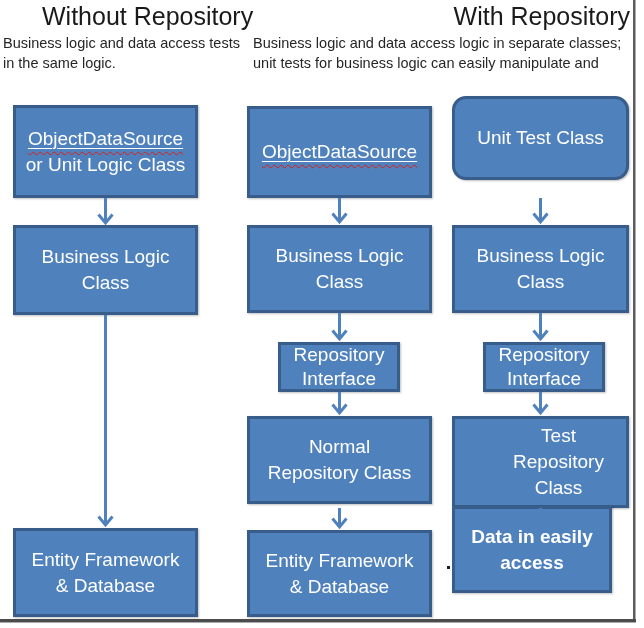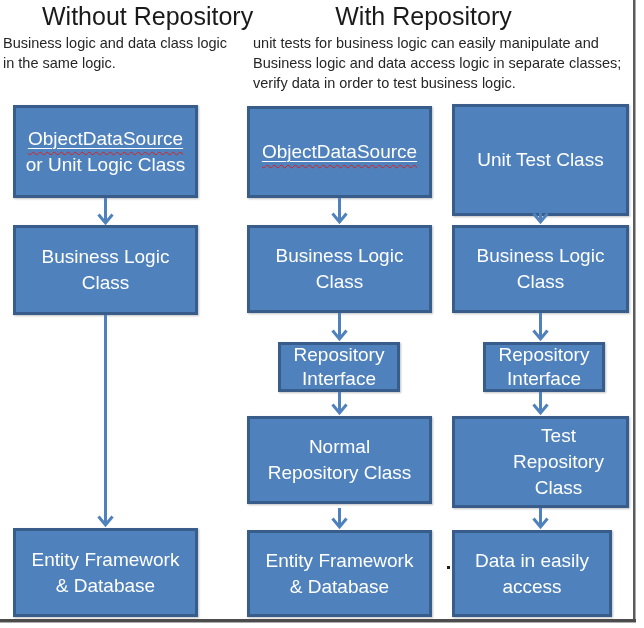--- a/index.html
+++ b/index.html
@@ -33,29 +33,28 @@
   .frame-bottom-light{position:absolute;left:0;top:622px;width:636px;height:1px;background:#ababab;}
   .stray-dot{position:absolute;left:447px;top:566px;width:3px;height:3px;background:#1c1c1c;}
 </style>
 </head>
 <body>
 
 <div class="canvas" style="--box-fill: #4f81bd; --box-border: #385d8a; --arrow: #4f81bd; --squiggle: #dd1f1a;">
 
   <div class="title" style="left:3px;margin-left:39px;">Without Repository</div>
   <div class="subtitle" style="left:3px;top:33px;">
-    <span>Business logic and data class logic</span>
+    <span>Business logic and data access tests</span>
     <span>in the same logic.</span>
   </div>
 
-  <div class="title" style="left:232px;width:383px;text-align:center;">With Repository</div>
+  <div class="title" style="left:247px;width:383px;text-align:right;">With Repository</div>
   <div class="subtitle" style="left:253px;top:33px;">
+    <span>Business logic and data access logic in separate classes;</span>
     <span>unit tests for business logic can easily manipulate and</span>
-    <span>Business logic and data access logic in separate classes;</span>
-    <span>verify data in order to test business logic.</span>
   </div>
 
   <div class="box" style="left:13px;top:105px;width:185px;height:93px;">
     <span class="line u-white"><span class="u-red">ObjectDataSource</span></span>
     <span class="line">or Unit Logic Class</span>
   </div>
   <div class="box" style="left:13px;top:225px;width:185px;height:90px;">
     <span class="line">Business Logic</span>
     <span class="line">Class</span>
   </div>
@@ -77,36 +76,36 @@
   </div>
   <div class="box" style="left:247px;top:416px;width:185px;height:88px;">
     <span class="line">Normal</span>
     <span class="line">Repository Class</span>
   </div>
   <div class="box" style="left:247px;top:530px;width:185px;height:87px;">
     <span class="line">Entity Framework</span>
     <span class="line">&amp; Database</span>
   </div>
 
-  <div class="box" style="left:452px;top:104px;width:177px;height:112px;">
+  <div class="box" style="left:452px;top:96px;width:177px;height:84px;border-radius:14px;">
     <span class="line">Unit Test Class</span>
   </div>
   <div class="box" style="left:452px;top:225px;width:177px;height:88px;">
     <span class="line">Business Logic</span>
     <span class="line">Class</span>
   </div>
   <div class="box" style="left:483px;top:342px;width:122px;height:50px;line-height:24px;">
     <span class="line">Repository</span>
     <span class="line">Interface</span>
   </div>
   <div class="box" style="left:452px;top:416px;width:177px;height:92px;padding-left:36px;">
     <span class="line">Test</span>
     <span class="line">Repository Class</span>
   </div>
-  <div class="box" style="left:452px;top:530px;width:160px;height:87px;">
+  <div class="box" style="left:452px;top:506px;width:160px;height:87px;font-weight:bold;">
     <span class="line">Data in easily</span>
     <span class="line">access</span>
   </div>
 
   <svg class="arrow" style="left:95px;top:198px;height:28px;" viewBox="0 0 21 28">
     <line x1="10.5" y1="0" x2="10.5" y2="24"></line>
       <polyline points="3.5,16.5 10.5,25 17.5,16.5"></polyline>
   </svg>
   <svg class="arrow" style="left:95px;top:315px;height:213px;" viewBox="0 0 21 213">
     <line x1="10.5" y1="0" x2="10.5" y2="209"></line>

